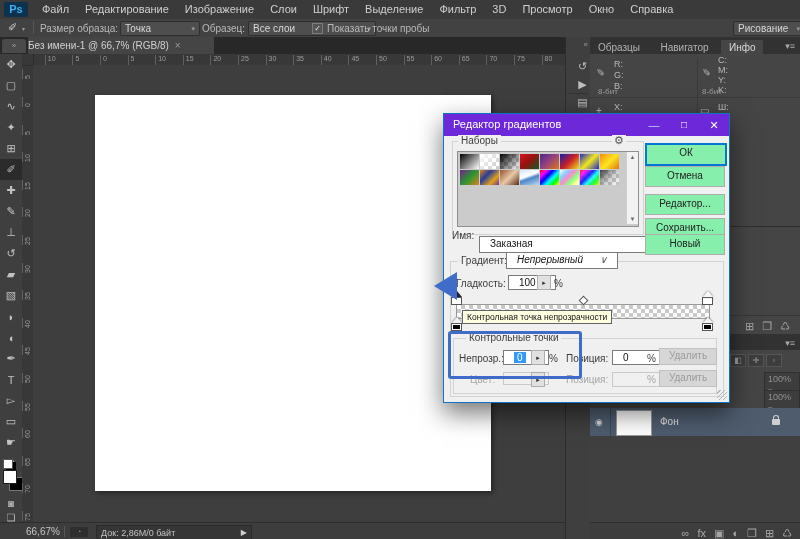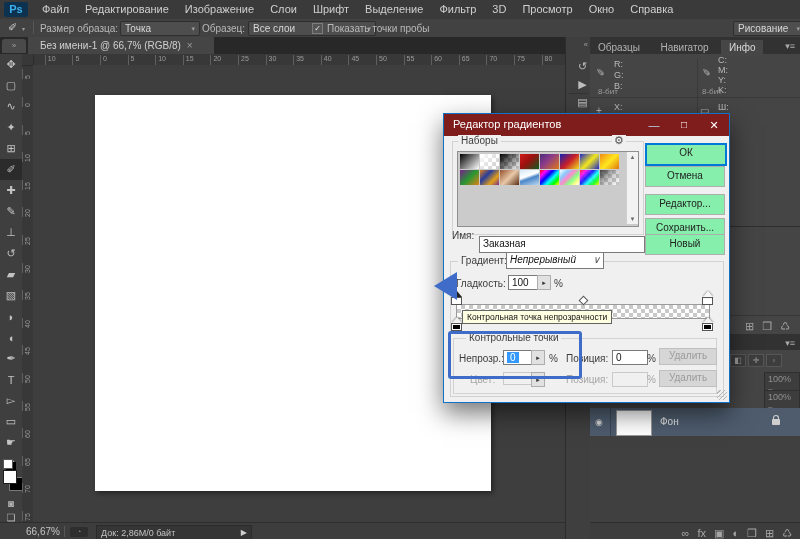--- a/index.html
+++ b/index.html
@@ -23,21 +23,21 @@
   #opt-tool-caret{left:22px;top:6px;color:#9a9a9a;font-size:6px;}
   .vsep{width:1px;background:#565656;top:2px;height:13px;}
   #opt-check{left:312px;top:4px;width:9px;height:9px;background:#555;border:1px solid #7c7c7c;
              color:#e6e6e6;font-size:8px;line-height:9px;text-align:center;}
   #workspace-dd{left:733px;top:2px;width:62px;height:13px;}
   
   #tab-row{left:0;top:37px;width:565px;height:17px;background:#282828;}
   #toolbox-header{left:2px;top:2px;width:24px;height:14px;background:#4a4a4a;border-radius:3px 3px 0 0;
                   color:#9e9e9e;font-size:8px;text-align:center;line-height:14px;}
   #doc-tab{left:28px;top:0px;width:186px;height:17px;background:#454545;display:flex;align-items:center;}
-  #doc-tab-title{color:#d0d0d0;font-size:10px;padding-left:12px;white-space:nowrap;}
+  #doc-tab-title{color:#d0d0d0;font-size:10px;padding-left:0;white-space:nowrap;}
   #doc-tab-close{color:#9a9a9a;font-size:10px;margin-left:6px;}
   
   #toolbar{left:0;top:54px;width:22px;height:468px;background:#3f3f3f;border-right:1px solid#2e2e2e;}
   .tool{width:22px;height:21px;display:flex;align-items:center;justify-content:center;}
   .tool.active{background:#2b2b2b;}
   .tglyph{color:#c2c2c2;font-size:11px;}
   #fg-chip{left:3px;top:416px;width:12px;height:12px;background:#fff;border:1px solid #1e1e1e;z-index:2;}
   #bg-chip{left:9px;top:423px;width:12px;height:12px;background:#000;border:1px solid #777;}
   #mini-chips{left:3px;top:405px;width:8px;height:8px;background:#fff;border:1px solid #555;box-shadow:3px 3px 0 #000;}
   .tb-btn{left:4px;width:14px;height:12px;color:#b5b5b5;font-size:10px;text-align:center;line-height:12px;}
@@ -92,31 +92,31 @@
   #status-bar{left:0;top:522px;width:565px;height:17px;background:#3d3d3d;border-top:1px solid #2e2e2e;}
   #status-zoom{left:26px;top:3px;color:#c5c5c5;font-size:10px;}
   #status-sep{left:64px;top:3px;width:1px;height:11px;background:#575757;}
   #status-iconbox{left:70px;top:4px;width:18px;height:10px;background:#2e2e2e;border-radius:2px;color:#8f8f8f;font-size:7px;text-align:center;line-height:10px;}
   #status-field{left:96px;top:2px;width:146px;height:13px;background:#353535;border:1px solid #2b2b2b;display:flex;align-items:center;justify-content:space-between;padding:0 4px;}
   #status-doc{color:#c2c2c2;font-size:9px;white-space:nowrap;}
   #status-play{color:#cfcfcf;font-size:8px;}
   
   #dialog{left:443px;top:113px;width:285px;height:288px;background:#f0f0f0;border:1px solid #0f72c4;
           box-shadow:0 10px 24px rgba(0,0,0,.55);z-index:10;}
-  #dlg-title{left:0;top:0;width:100%;height:22px;background:#7f1d1d;}
+  #dlg-title{left:0;top:0;width:100%;height:22px;background:#6d28d9;}
   #dlg-title-text{left:9px;top:4px;color:#fff;font-size:11px;}
   .cap-btn{top:0;width:30px;height:22px;color:#fff;font-size:11px;text-align:center;line-height:22px;}
   #cap-min{right:60px;color:#bcd9f2;}
   #cap-max{right:30px;font-size:10px;}
   #cap-close{right:0;}
   .fieldset{border:1px solid #d2d2d2;}
   .legend{background:#f0f0f0;color:#3c3c3c;font-size:10px;padding:0 3px;line-height:11px;}
   .dlg-label{color:#3c3c3c;font-size:10px;}
   .dlg-label.disabled,.pct.disabled{color:#a6a6a6;}
-  .tbox{background:#fff;border:1px solid #7a7a7a;font-size:10px;color:#111;line-height:14px;padding:0 3px;}
+  .tbox{background:#fff;border:1px solid #7a7a7a;font-size:10px;color:#111;line-height:14px;padding:0 10px;}
   .tbox.disabled{background:#f0f0f0;border-color:#c9c9c9;}
   .spin{background:#e1e1e1;border:1px solid #adadad;color:#333;font-size:7px;text-align:center;line-height:13px;}
   .btn{background:#86efac;border:1px solid #adadad;color:#222;font-size:10px;text-align:center;line-height:17px;}
   .btn.disabled{background:#d6d6d6;border-color:#c0c0c0;color:#9b9b9b;}
   #btn-ok{border:2px solid #0078d7;line-height:15px;}
   .pct{color:#3c3c3c;font-size:10px;}
   #swatch-well{background:#cbcbcb;border:1px solid #8f8f8f;}
   #swatch-grid{display:flex;flex-wrap:wrap;gap:1px;}
   .swatch{width:19px;height:15px;position:relative;overflow:hidden;}
   .grad{position:absolute;inset:0;}

